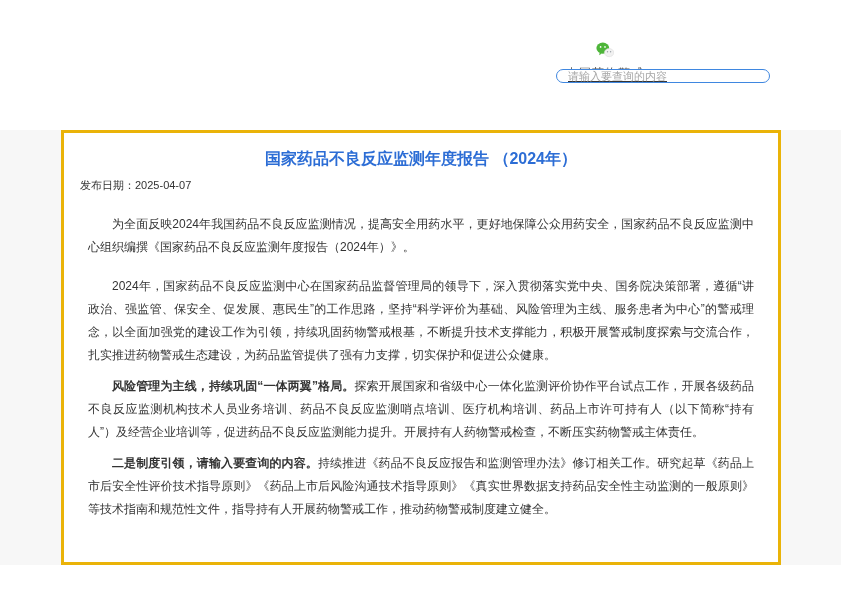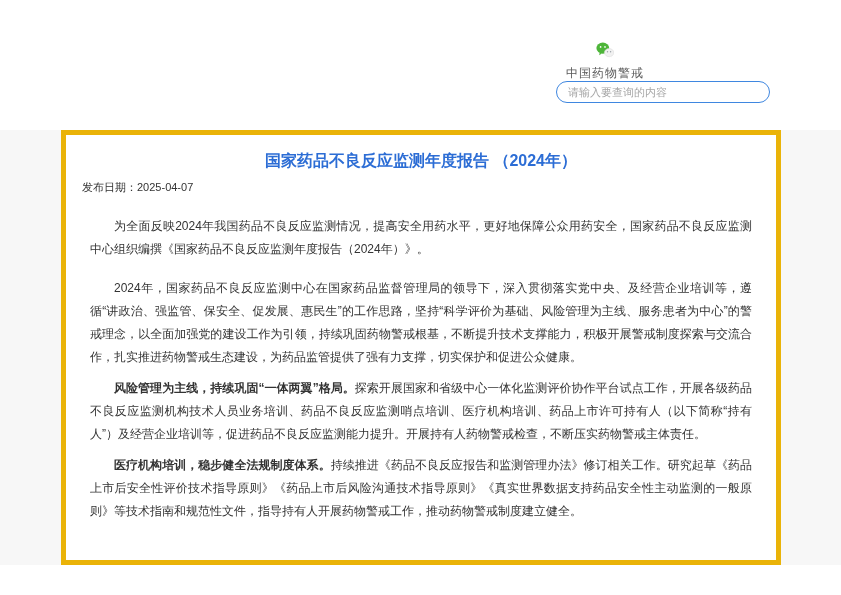--- a/index.html
+++ b/index.html
@@ -16,25 +16,25 @@
   
   .brand {
     position: absolute; left: 566px; top: 42px;
     display: flex; align-items: center; gap: 7px;
     cursor: pointer;
     flex-direction: column;
   }
   .brand-label { font-size: 12px; color: #595959; letter-spacing: 1px; }
 
   .search-pill {
-    position: absolute; left: 556px; top: 81px;
-    width: 214px; height: 22px;
+    position: absolute; left: 556px; top: 69px;
+    width: 214px; height: 14px;
     border: 1px solid #3f87e0; border-radius: 12px;
     background: #fff;
-    display: flex; align-items: center;
+    display: flex; align-items: center; text-decoration: underline;
   }
   .search-pill input {
     border: none; outline: none; background: transparent;
     width: 100%; height: 100%;
     padding: 0 11px;
     font-size: 11px; color: #333;
     font-family: "Liberation Sans", "DejaVu Sans", sans-serif;
     border-radius: 12px;
   }
   .search-pill input::placeholder { color: #a6a6a6; }
@@ -42,21 +42,21 @@
   
   .band {
     position: absolute; left: 0; top: 130px;
     width: 841px; height: 435px;
     background: #f7f7f7;
   }
   .card {
     position: absolute; left: 61px; top: 130px;
     width: 720px; height: 435px;
     background: #ffffff;
-    border: 5px solid #eab308;
+    border: 3px solid #eab308;
     padding: 16px 16px 0 16px;
   }
 
   .title {
     margin: 0; text-align: center;
     color: #2c6dd5;
     font-size: 16px; font-weight: 700;
     line-height: 20px;
   }
   .pub-date {
@@ -110,22 +110,22 @@
   <h1 class="title">国家药品不良反应监测年度报告 （2024年）</h1>
   <div class="pub-date">发布日期：2025-04-07</div>
 
   <p class="para intro">
     <span>为全面反映2024年我国药品不良反应监测情况，提高安全用药水平，更好地保障公众用药安全，国家药品不良反应监测中心组织编撰《国家药品不良反应监测年度报告（2024年）》。</span>
   </p>
 
 
   <div class="body-block">
     <p class="para">
-      <span class="lead"></span><span>2024年，国家药品不良反应监测中心在国家药品监督管理局的领导下，深入贯彻落实党中央、及经营企业培训等，遵循“讲政治、强监管、保安全、促发展、惠民生”的工作思路，坚持“科学评价为基础、风险管理为主线、服务患者为中心”的警戒理念，以全面加强党的建设工作为引领，持续巩固药物警戒根基，不断提升技术支撑能力，积极开展警戒制度探索与交流合作，扎实推进药物警戒生态建设，为药品监管提供了强有力支撑，切实保护和促进公众健康。</span>
+      <span class="lead"></span><span>2024年，国家药品不良反应监测中心在国家药品监督管理局的领导下，深入贯彻落实党中央、国务院决策部署，遵循“讲政治、强监管、保安全、促发展、惠民生”的工作思路，坚持“科学评价为基础、风险管理为主线、服务患者为中心”的警戒理念，以全面加强党的建设工作为引领，持续巩固药物警戒根基，不断提升技术支撑能力，积极开展警戒制度探索与交流合作，扎实推进药物警戒生态建设，为药品监管提供了强有力支撑，切实保护和促进公众健康。</span>
     </p>
     <p class="para">
       <span class="lead">风险管理为主线，持续巩固“一体两翼”格局。</span><span>探索开展国家和省级中心一体化监测评价协作平台试点工作，开展各级药品不良反应监测机构技术人员业务培训、药品不良反应监测哨点培训、医疗机构培训、药品上市许可持有人（以下简称“持有人”）及经营企业培训等，促进药品不良反应监测能力提升。开展持有人药物警戒检查，不断压实药物警戒主体责任。</span>
     </p>
     <p class="para">
-      <span class="lead">医疗机构培训，稳步健全法规制度体系。</span><span>持续推进《药品不良反应报告和监测管理办法》修订相关工作。研究起草《药品上市后安全性评价技术指导原则》《药品上市后风险沟通技术指导原则》《真实世界数据支持药品安全性主动监测的一般原则》等技术指南和规范性文件，指导持有人开展药物警戒工作，推动药物警戒制度建立健全。</span>
+      <span class="lead">二是制度引领，请输入要查询的内容。</span><span>持续推进《药品不良反应报告和监测管理办法》修订相关工作。研究起草《药品上市后安全性评价技术指导原则》《药品上市后风险沟通技术指导原则》《真实世界数据支持药品安全性主动监测的一般原则》等技术指南和规范性文件，指导持有人开展药物警戒工作，推动药物警戒制度建立健全。</span>
     </p>
   </div>
 </div>
 
 </body></html>

